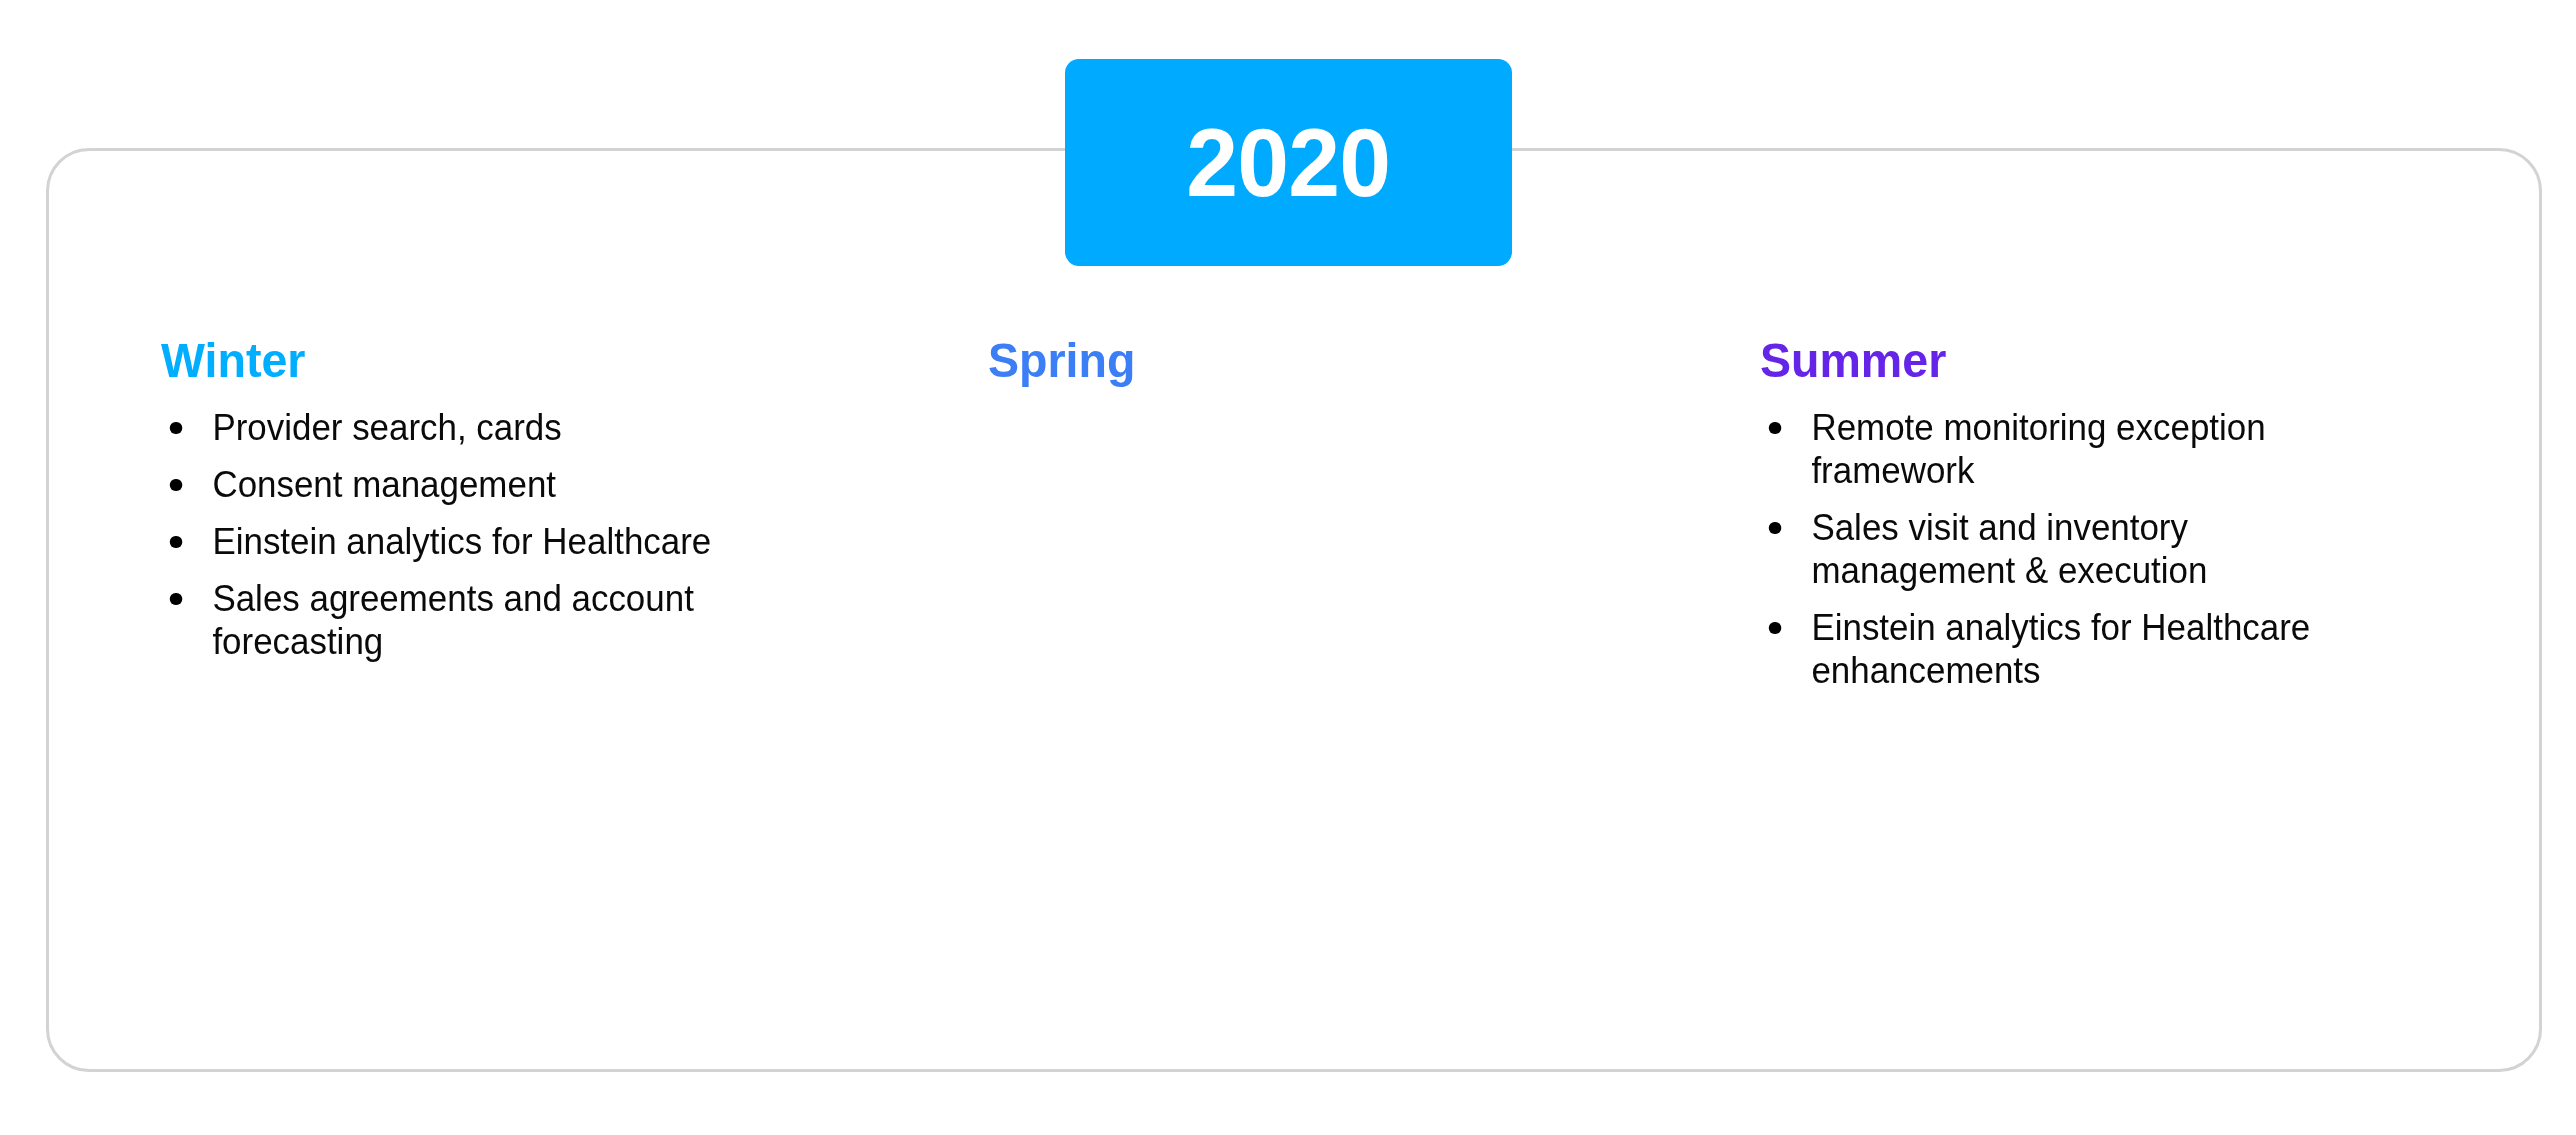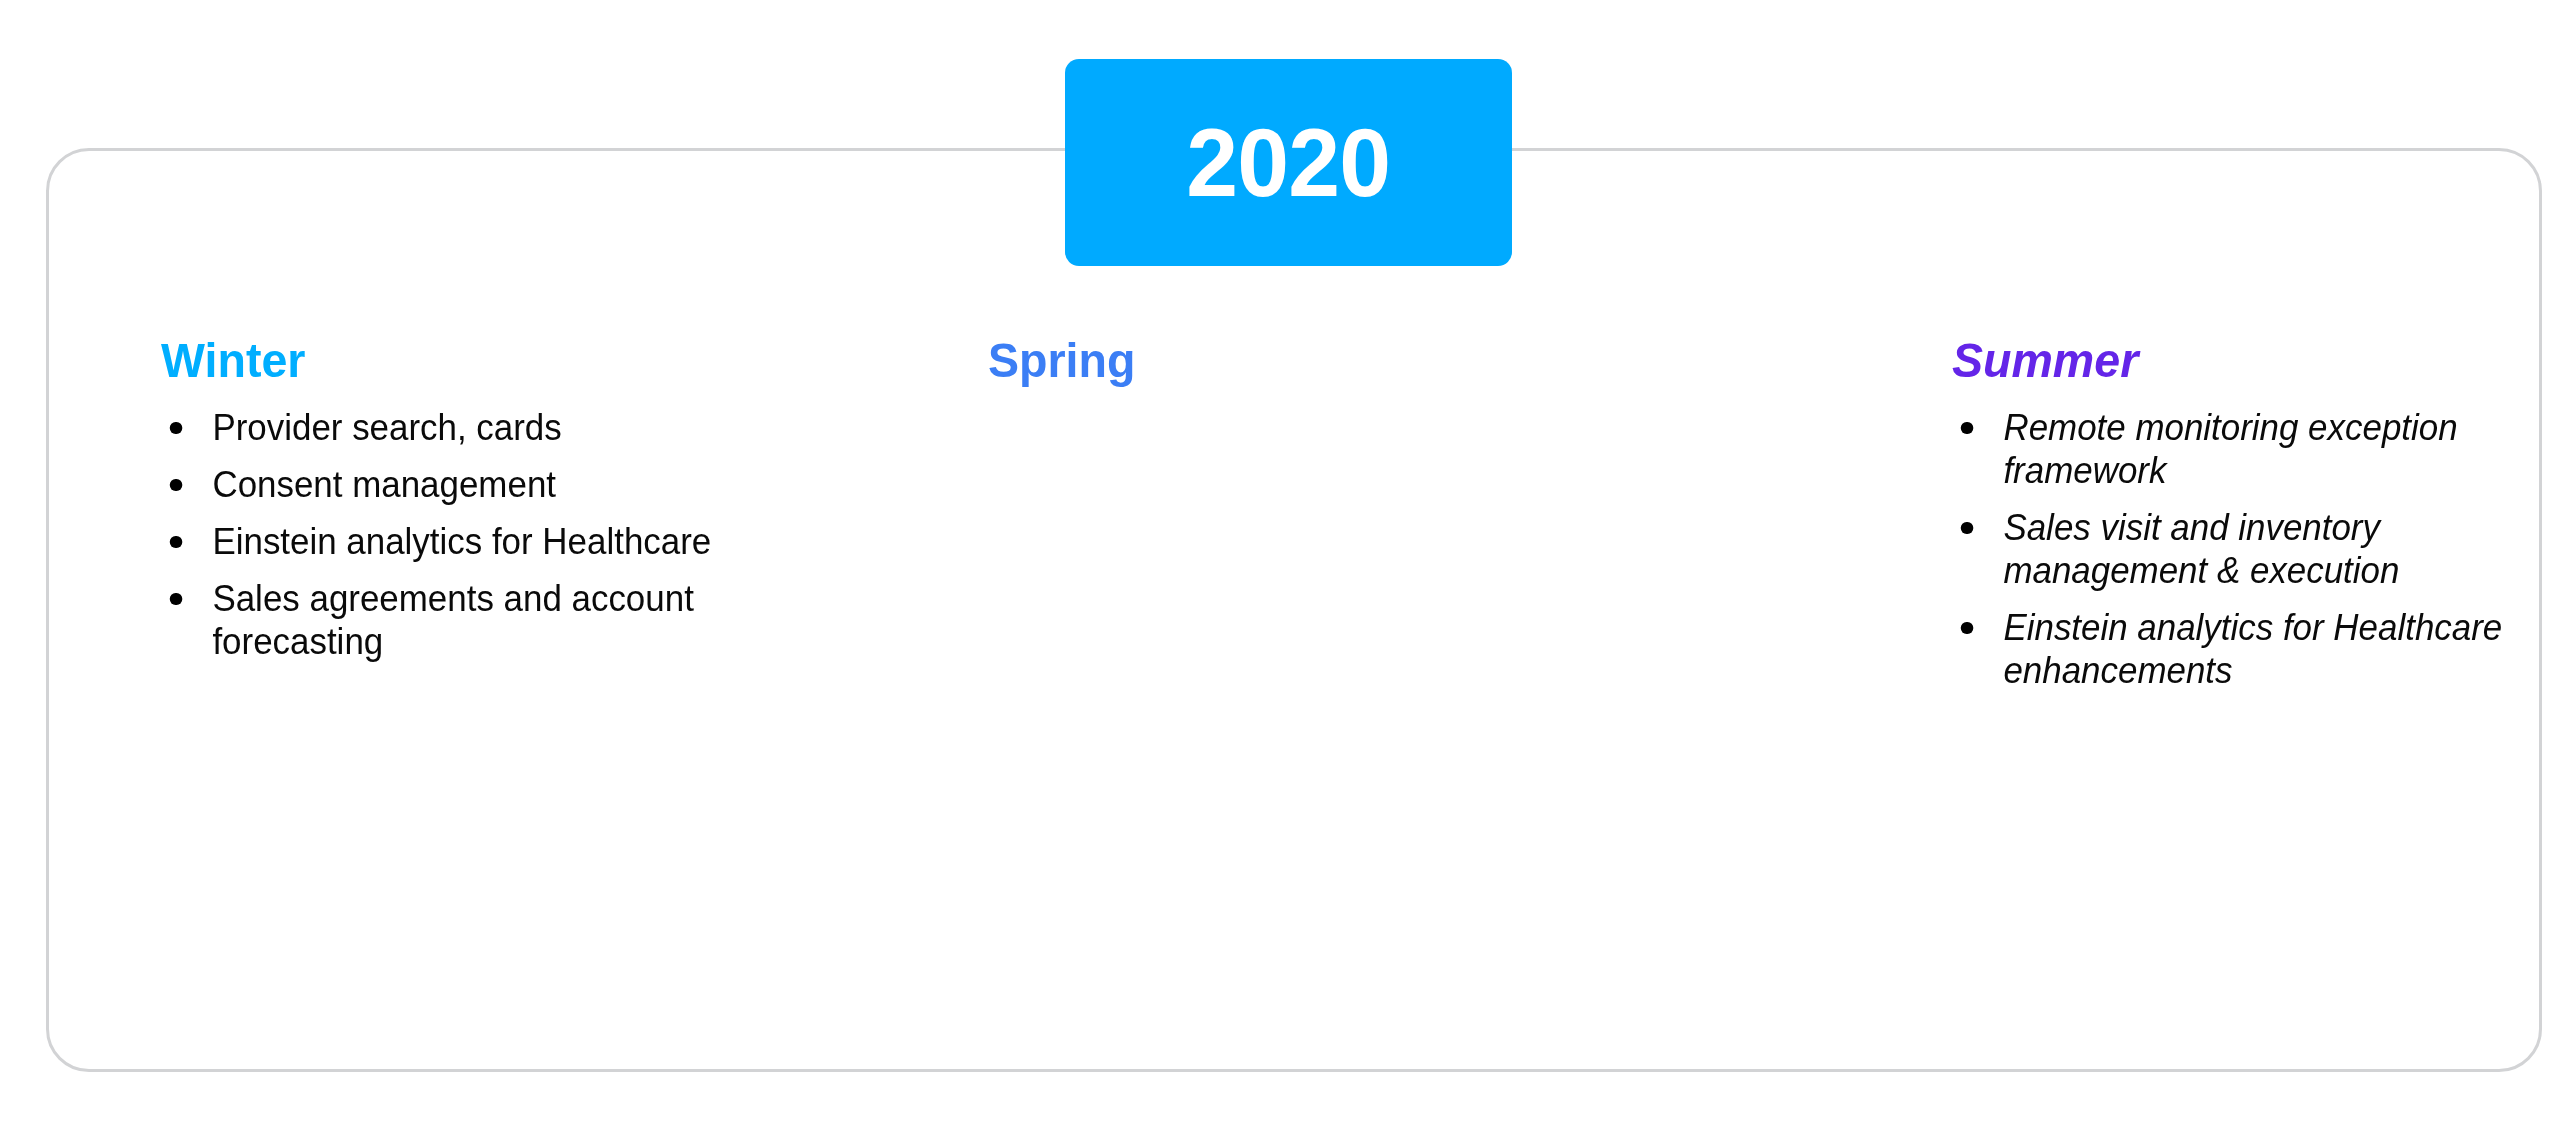--- a/index.html
+++ b/index.html
@@ -62,21 +62,21 @@
     user-select: none;
   }
 
   
   .season-column {
     position: absolute;
     top: 332px;
   }
   #column-winter { left: 161px;  width: 610px; }
   #column-spring { left: 976px; width: 618px; margin-left: 12px; }
-  #column-summer { left: 1952px; width: 618px; font-style: italic; }
+  #column-summer { left: 1760px; width: 618px; }
 
   .season-heading {
     font-family: "Liberation Sans Narrow", "Liberation Sans", "DejaVu Sans", sans-serif;
     font-weight: 700;
     font-size: 49px;
     line-height: 57px;
     margin: 0 0 17px 0;
     letter-spacing: 0px;
     transform: scaleX(0.95);
     transform-origin: left center;

